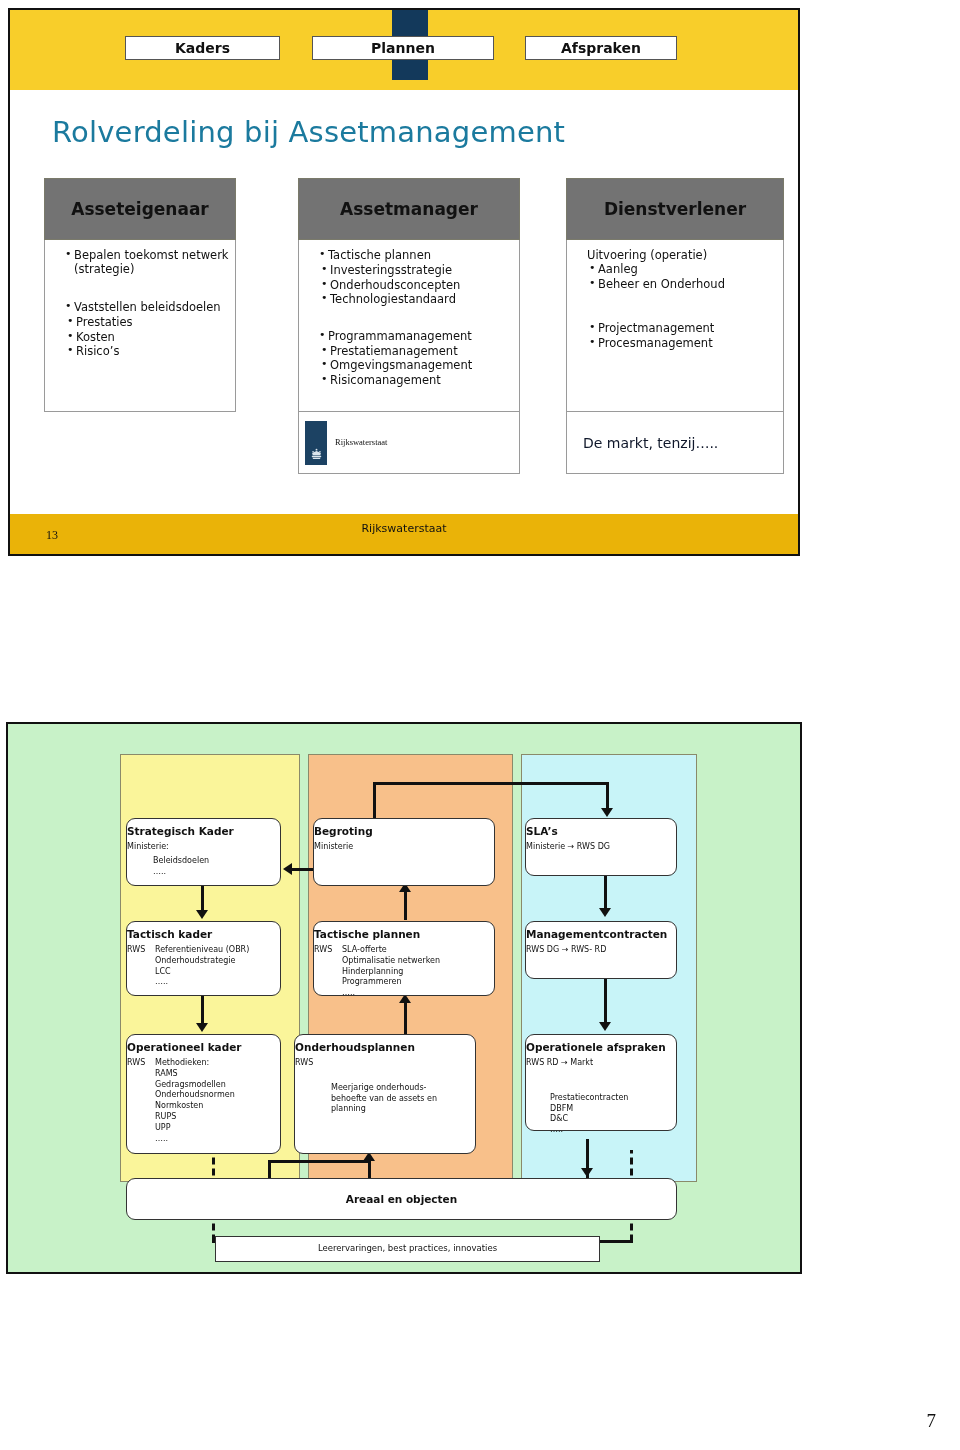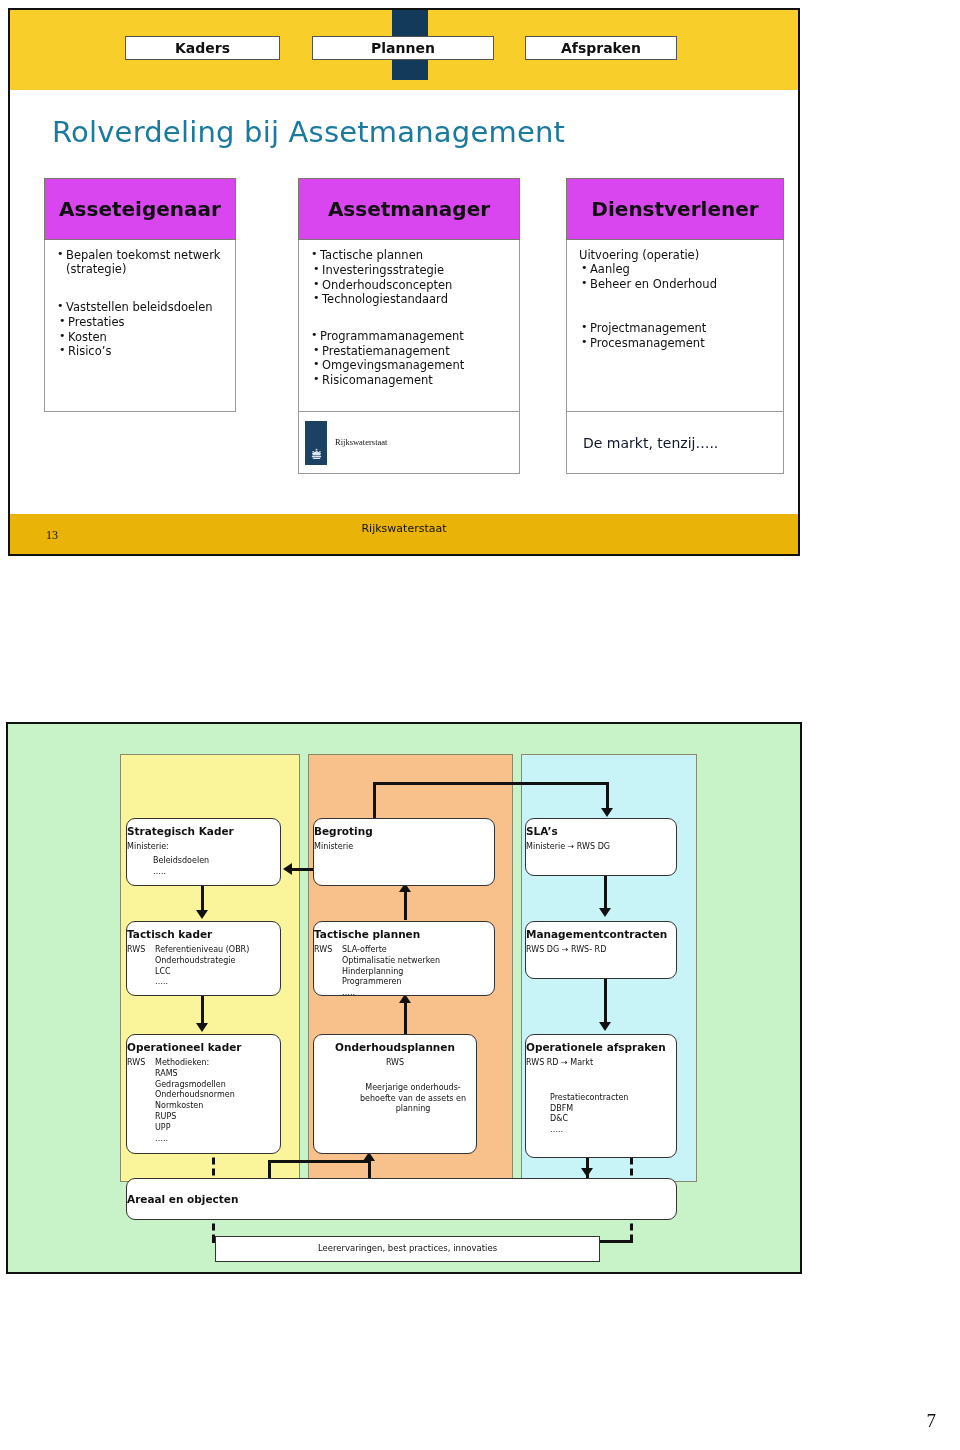--- a/index.html
+++ b/index.html
@@ -50,34 +50,34 @@
   .col{
     position:absolute;
     top:168px;
     width:192px;
   }
   .col-1{left:34px;}
   .col-2{left:288px; width:222px;}
   .col-3{left:556px; width:218px;}
 
   .col-head{
-    background:#d946ef;
+    background:#737373;
     border:1px solid #7a7a6a;
     box-sizing:border-box;
     height:62px;
     display:flex;align-items:center;justify-content:center;
-    font-size:20px;font-weight:bold;color:#111;
+    font-size:17px;font-weight:bold;color:#111;
   }
   .col-body{
     border-left:1px solid #9a9a9a;
     border-right:1px solid #9a9a9a;
     border-bottom:1px solid #9a9a9a;
     box-sizing:border-box;
     height:172px;
-    padding:8px 6px 4px 0;
+    padding:8px 6px 4px 8px;
     position:relative;
   }
   .col-logo{
     border:1px solid #9a9a9a;border-top:none;
     box-sizing:border-box;
     height:62px;
     display:flex;align-items:center;
     padding-left:6px;
     background:#fff;
   }
@@ -169,26 +169,26 @@
   .node-key{width:28px;flex:0 0 28px;font-size:8px;color:#111;}
   .node-vals{font-size:8px;color:#111;line-height:1.35;}
   .node-vals div{white-space:nowrap;}
 
   
   .n-strategisch{left:126px;top:818px;width:155px;height:68px;}
   .n-tactischkader{left:126px;top:921px;width:155px;height:75px;}
   .n-operationeel{left:126px;top:1034px;width:155px;height:120px;}
   .n-begroting{left:313px;top:818px;width:182px;height:68px;}
   .n-tactischeplannen{left:313px;top:921px;width:182px;height:75px;}
-  .n-onderhoudsplannen{left:313px;top:1034px;width:164px;height:120px;text-align:center;}
+  .n-onderhoudsplannen{left:294px;top:1034px;width:182px;height:120px;}
   .n-slas{left:525px;top:818px;width:152px;height:58px;}
   .n-mgmtcontracten{left:525px;top:921px;width:152px;height:58px;}
-  .n-opafspraken{left:525px;top:1034px;width:152px;height:124px;}
+  .n-opafspraken{left:525px;top:1034px;width:152px;height:97px;}
   .n-areaal{left:126px;top:1178px;width:551px;height:42px;
-            display:flex;align-items:center;justify-content:flex-start;}
+            display:flex;align-items:center;justify-content:center;}
   .n-areaal .node-title{margin:0;font-size:10.5px;}
   .n-leer{left:215px;top:1236px;width:385px;height:26px;border-radius:0;
           display:flex;align-items:center;justify-content:center;}
   .n-leer .node-body{font-size:8.5px;}
 
   
   .conn{position:absolute;background:#111;z-index:3;}
   .arrowhead{position:absolute;width:0;height:0;z-index:4;}
   .ah-down{border-left:6px solid transparent;border-right:6px solid transparent;border-top:9px solid #111;}
   .ah-up{border-left:6px solid transparent;border-right:6px solid transparent;border-bottom:9px solid #111;}

